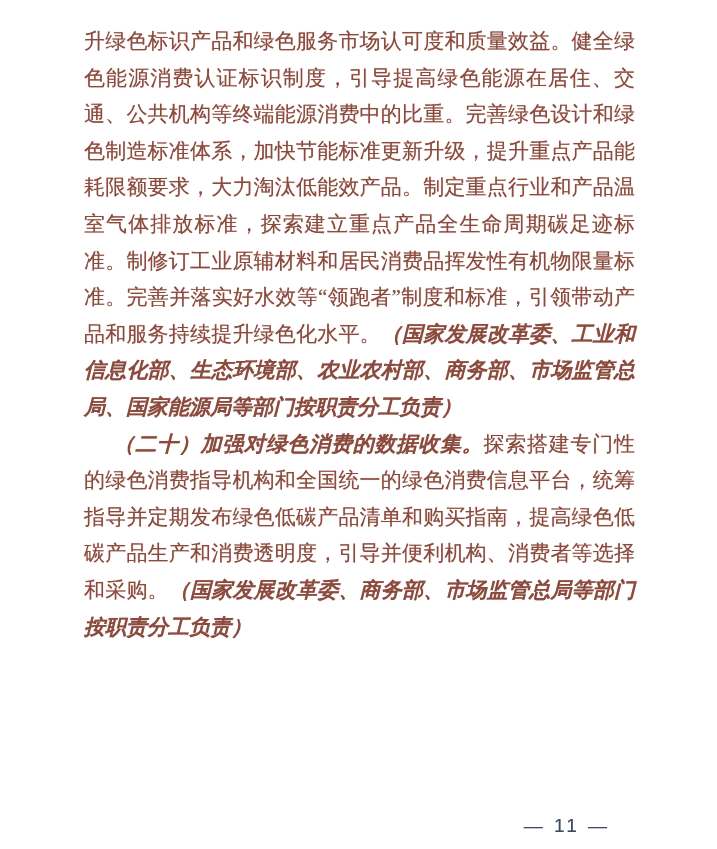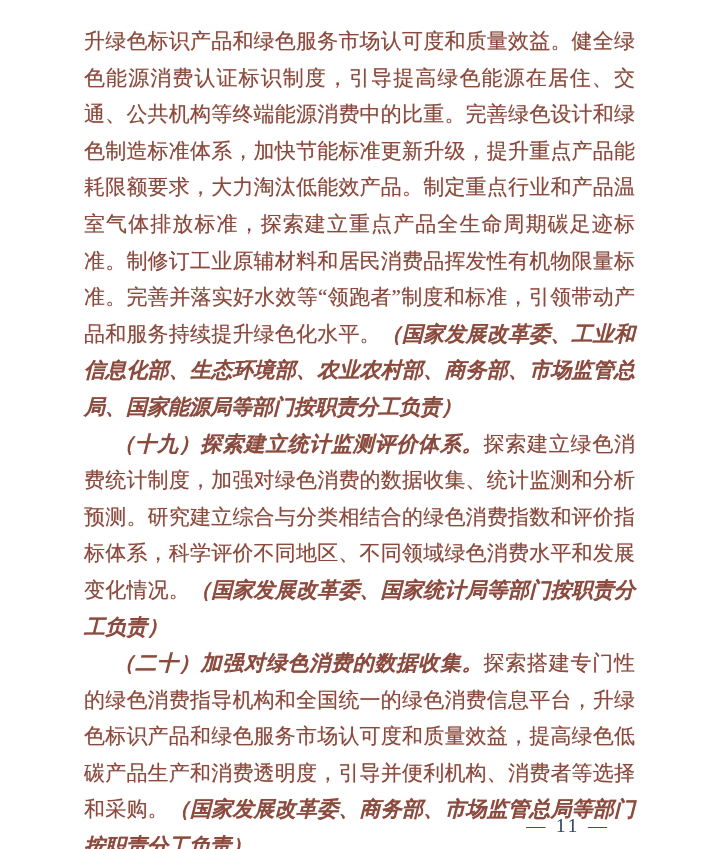--- a/index.html
+++ b/index.html
@@ -39,33 +39,32 @@
     font-style: italic;
   }
   .pagenum {
     position: absolute;
     top: 813px;
     right: 72px;
     color: #3d4b66;
     font-size: 19px;
     line-height: 26px;
     letter-spacing: 3px;
-    font-family: Liberation Serif, serif;
+    font-family: Liberation Sans, sans-serif;
     text-shadow: 0 0 0.6px rgba(61, 75, 102, 0.5);
     white-space: nowrap;
   }
 </style>
 </head>
 <body>
 
 <div class="page">
   <div class="content">
 
     <p class="para"><span>升绿色标识产品和绿色服务市场认可度和质量效益。健全绿色能源消费认证标识制度，引导提高绿色能源在居住、交通、公共机构等终端能源消费中的比重。完善绿色设计和绿色制造标准体系，加快节能标准更新升级，提升重点产品能耗限额要求，大力淘汰低能效产品。制定重点行业和产品温室气体排放标准，探索建立重点产品全生命周期碳足迹标准。制修订工业原辅材料和居民消费品挥发性有机物限量标准。完善并落实好水效等“领跑者”制度和标准，引领带动产品和服务持续提升绿色化水平。</span><span class="kai">（国家发展改革委、工业和信息化部、生态环境部、农业农村部、商务部、市场监管总局、国家能源局等部门按职责分工负责）</span></p>
 
-    <p class="para indent"><span class="kai">（十九）探索建立统计监测评价体系。</span><span>探索建立绿色消费统计制度，加强对绿色消费的数据收集、统计监测和分析预测。研究建立综合与分类相结合的绿色消费指数和评价指标体系，科学评价不同地区、不同领域绿色消费水平和发展变化情况。</span><span class="kai">（国家发展改革委、国家统计局等部门按职责分工负责）</span></p>
 
-    <p class="para indent"><span class="kai">（二十）加强对绿色消费的数据收集。</span><span>探索搭建专门性的绿色消费指导机构和全国统一的绿色消费信息平台，升绿色标识产品和绿色服务市场认可度和质量效益，提高绿色低碳产品生产和消费透明度，引导并便利机构、消费者等选择和采购。</span><span class="kai">（国家发展改革委、商务部、市场监管总局等部门按职责分工负责）</span></p>
+    <p class="para indent"><span class="kai">（二十）加强对绿色消费的数据收集。</span><span>探索搭建专门性的绿色消费指导机构和全国统一的绿色消费信息平台，统筹指导并定期发布绿色低碳产品清单和购买指南，提高绿色低碳产品生产和消费透明度，引导并便利机构、消费者等选择和采购。</span><span class="kai">（国家发展改革委、商务部、市场监管总局等部门按职责分工负责）</span></p>
 
   </div>
 
   <div class="pagenum">— 11 —</div>
 </div>
 
 </body></html>

